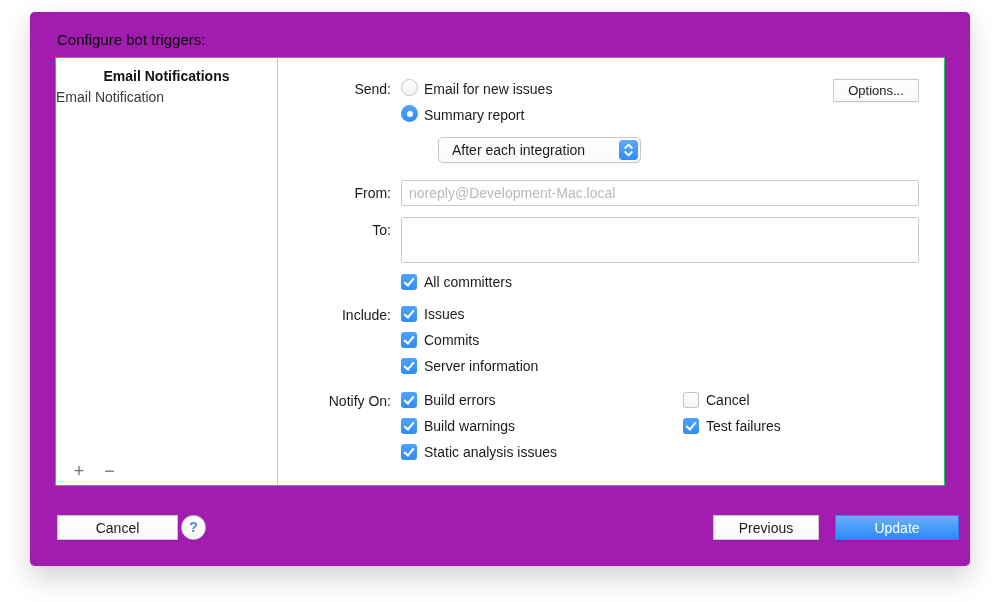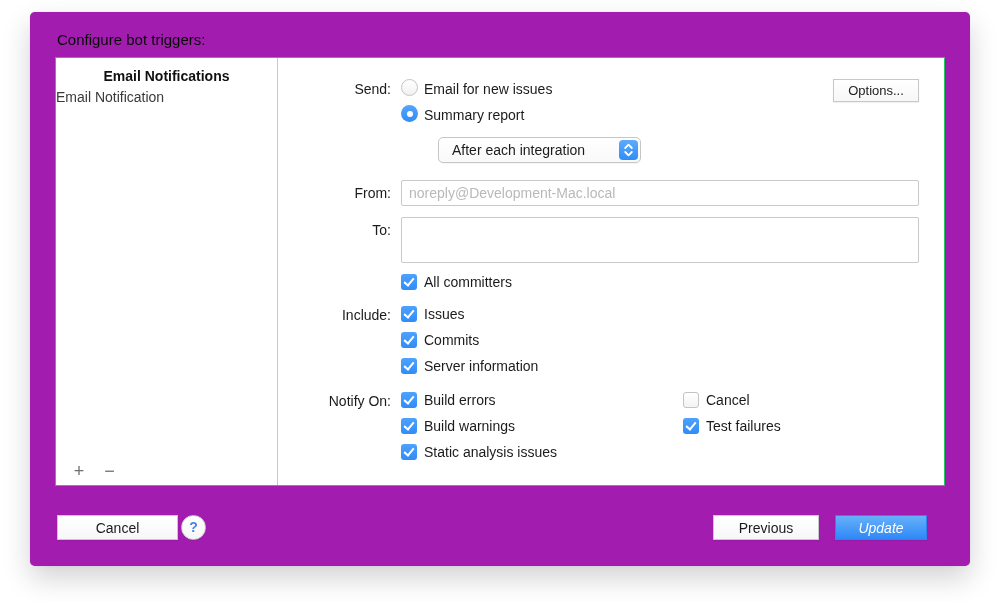--- a/index.html
+++ b/index.html
@@ -110,22 +110,22 @@
 
   .footer-btn-cancel { left:27px; top:503px; width:121px; }
   .help-btn {
     position:absolute; left:151px; top:503px; width:25px; height:25px; border-radius:50%;
     background:linear-gradient(#ffffff,#f6f6f6); border:1px solid #cccccc;
     color:#4a82e4; font-size:14px; font-weight:bold; font-family:inherit;
     box-shadow:0 1px 1px rgba(0,0,0,0.06); cursor:default; line-height:21px;
   }
   .footer-btn-previous { left:683px; top:503px; width:106px; }
   .footer-btn-update {
-    left:805px; top:503px; width:92px; border:1px solid #2b84ef;
-    background:linear-gradient(#67b1fa,#2d88f7); color:#ffffff;font-style:italic;
+    left:805px; top:503px; width:124px; border:1px solid #2b84ef;
+    background:linear-gradient(#67b1fa,#2d88f7); color:#ffffff;
   }
 </style>
 </head>
 <body>
 
 <div class="window">
 
   <div class="dialog-title">Configure bot triggers:</div>
 
   <div class="panel">

